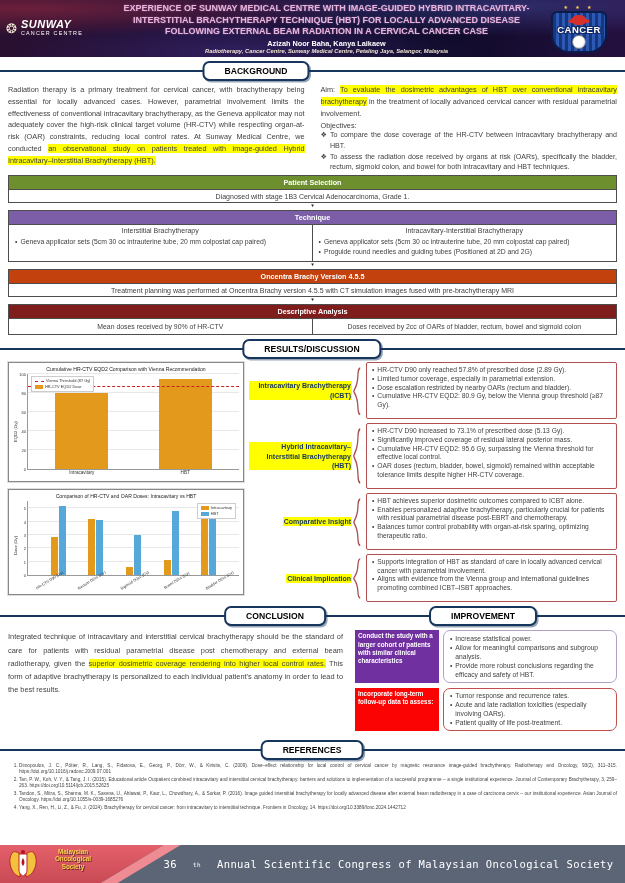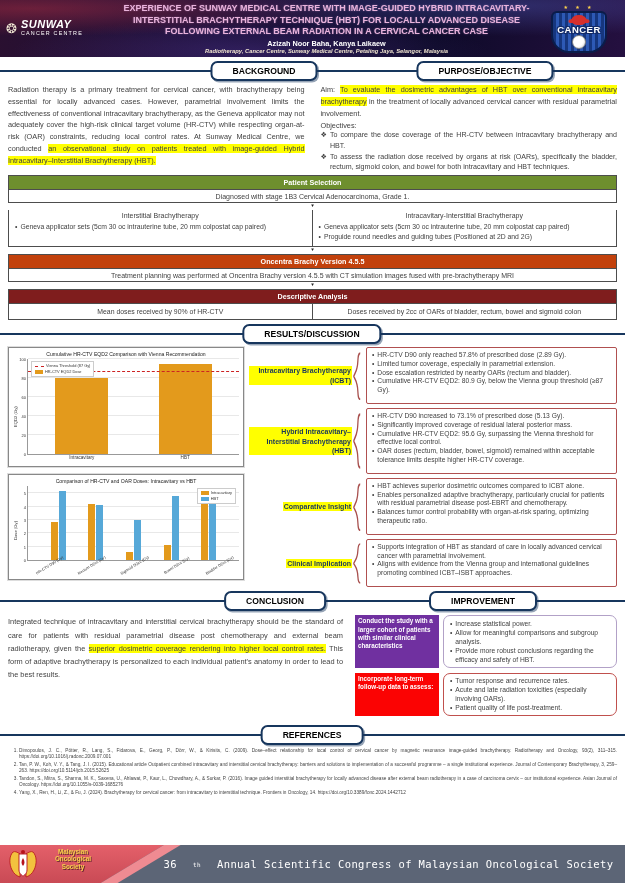--- a/index.html
+++ b/index.html
@@ -132,22 +132,21 @@
       <div class="badge-ball"></div>
       <div class="badge-text">CANCER</div>
     </div>
   </div>
 </div>
 
 <div class="main">
 
   <div class="header-row">
     <div class="rule"></div>
-    <div class="sec-box" style="left:256px">BACKGROUND</div>
-    <div class="sec-box" style="left:477px">PURPOSE/OBJECTIVE</div>
+    <div class="sec-box" style="left:248px">BACKGROUND</div>
   </div>
 
   <div class="two-col">
     <div class="body-text"><span>Radiation therapy is a primary treatment for cervical cancer, with brachytherapy being essential for locally advanced cases. However, parametrial involvement limits the effectiveness of conventional intracavitary brachytherapy, as the Geneva applicator may not adequately cover the high-risk clinical target volume (HR-CTV) while respecting organ-at-risk (OAR) constraints, reducing local control rates. At Sunway Medical Centre, we conducted </span><span class="hl">an observational study on patients treated with image-guided Hybrid Intracavitary–Interstitial Brachytherapy (HBT).</span></div>
     <div>
       <div class="body-text"><span>Aim: </span><span class="hl">To evaluate the dosimetric advantages of HBT over conventional intracavitary brachytherapy</span><span> in the treatment of locally advanced cervical cancer with residual parametrial involvement.</span></div>
       <div class="obj-label">Objectives:</div>
       <div>
           <div class="bl">
             <span class="blm">❖</span>
@@ -159,20 +158,21 @@
           </div>
         </div>
     </div>
   </div>
 
 
   <div class="method">
     <div class="mbar bar-green">Patient Selection</div>
     <div class="mbox">Diagnosed with stage 1B3 Cervical Adenocarcinoma, Grade 1.</div>
     <div class="flow-arrow">▼</div>
+    <div class="mbar bar-purple">Technique</div>
     <div class="tech-grid">
       <div class="tech-col">
         <div class="tech-head">Interstitial Brachytherapy</div>
         <div>
             <div class="bl">
               <span class="blm">•</span>
               <span>Geneva applicator sets  (5cm 30 oc intrauterine tube, 20 mm colpostat cap paired)</span>
             </div>
           </div>
       </div>

